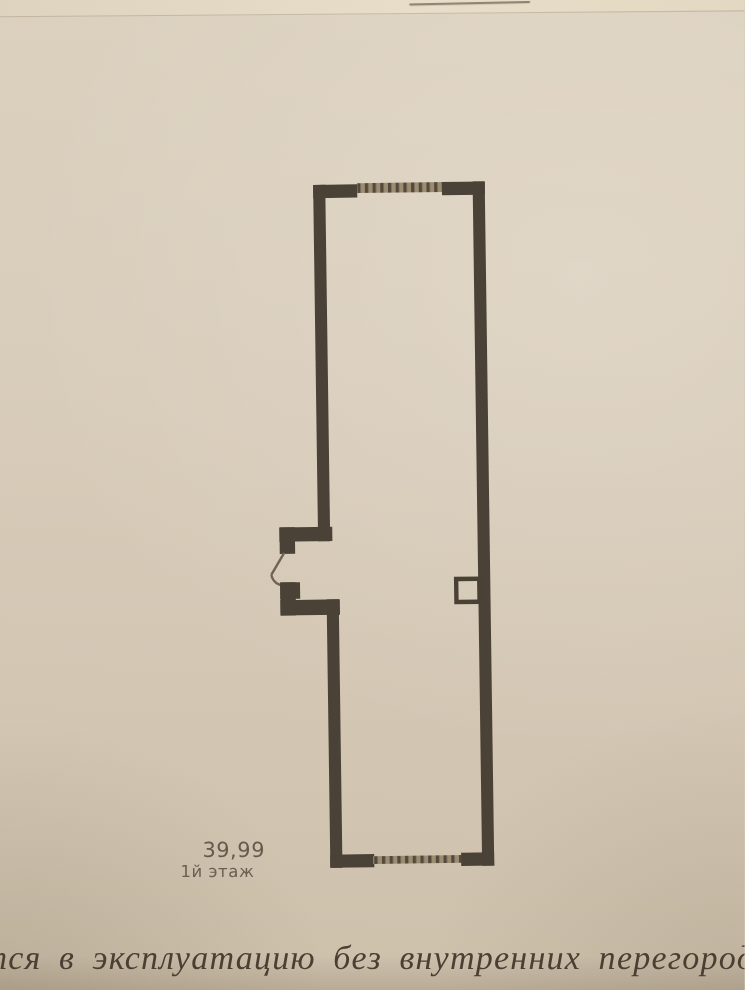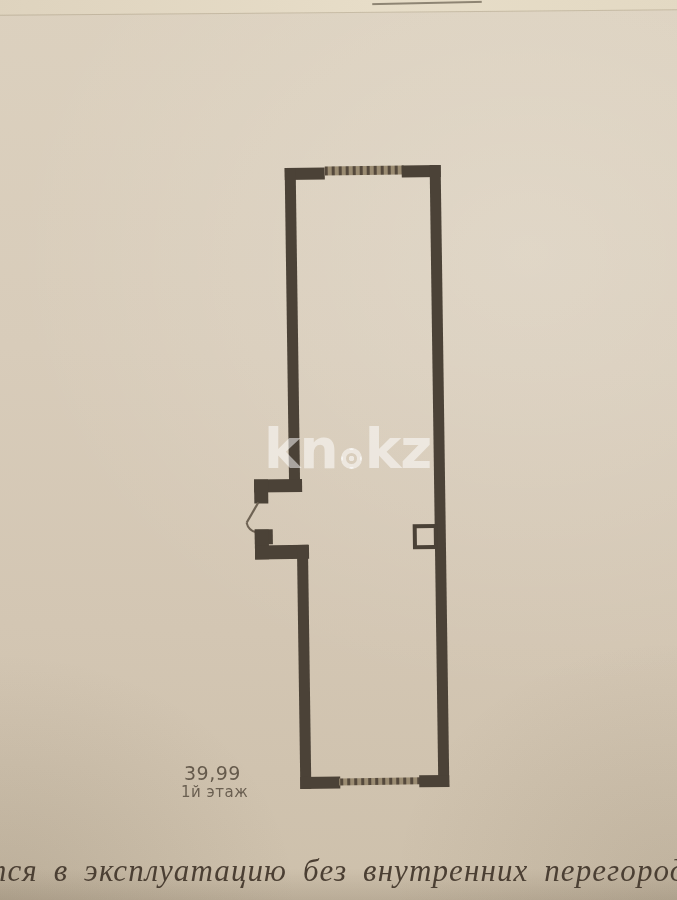--- a/index.html
+++ b/index.html
@@ -38,21 +38,21 @@
     display:inline-block;width:11px;height:11px;border-radius:50%;
     border:5px solid rgba(255,255,255,0.52);margin:0 3px;
     background:radial-gradient(circle, rgba(255,255,255,0.55) 0 2.5px, rgba(255,255,255,0) 3px);
     transform:translateY(1px);
   }
   .area-label{
     position:absolute;left:184px;top:762px;font-size:19px;letter-spacing:0.5px;
     color:#655a4c;filter:blur(0.45px);
   }
   .floor-label{
-    position:absolute;left:181px;top:783px;font-size:15px;letter-spacing:0.5px;
+    position:absolute;left:164px;top:783px;font-size:15px;letter-spacing:0.5px;
     color:#6a5f51;filter:blur(0.5px);
   }
   .caption{
     position:absolute;left:-16px;top:853px;width:720px;height:47px;overflow:hidden;
     font-family:"Liberation Serif","DejaVu Serif",serif;font-style:italic;
     font-size:31px;color:#4b3f33;white-space:nowrap;
     letter-spacing:1.1px;word-spacing:7px;filter:blur(0.35px);
   }
 </style>
 </head>
@@ -91,22 +91,19 @@
       <rect x="254" y="544" width="54" height="14"></rect>
 
       <rect x="296" y="544" width="11" height="244"></rect>
 
       <rect x="296" y="776" width="40" height="12"></rect>
       <rect x="335" y="778" width="82" height="7" fill="url(#winhatch)"></rect>
       <rect x="415" y="776" width="30" height="12"></rect>
     </g>
   </svg>
 
-  <div class="watermark">
-    <span>kn</span><span class="wm-dot"></span><span>kz</span>
-  </div>
 
   <div class="area-label">39,99</div>
   <div class="floor-label">1й этаж</div>
 
   <div class="caption">тся в эксплуатацию без внутренних перегород</div>
 
 </div>
 
 </body></html>

